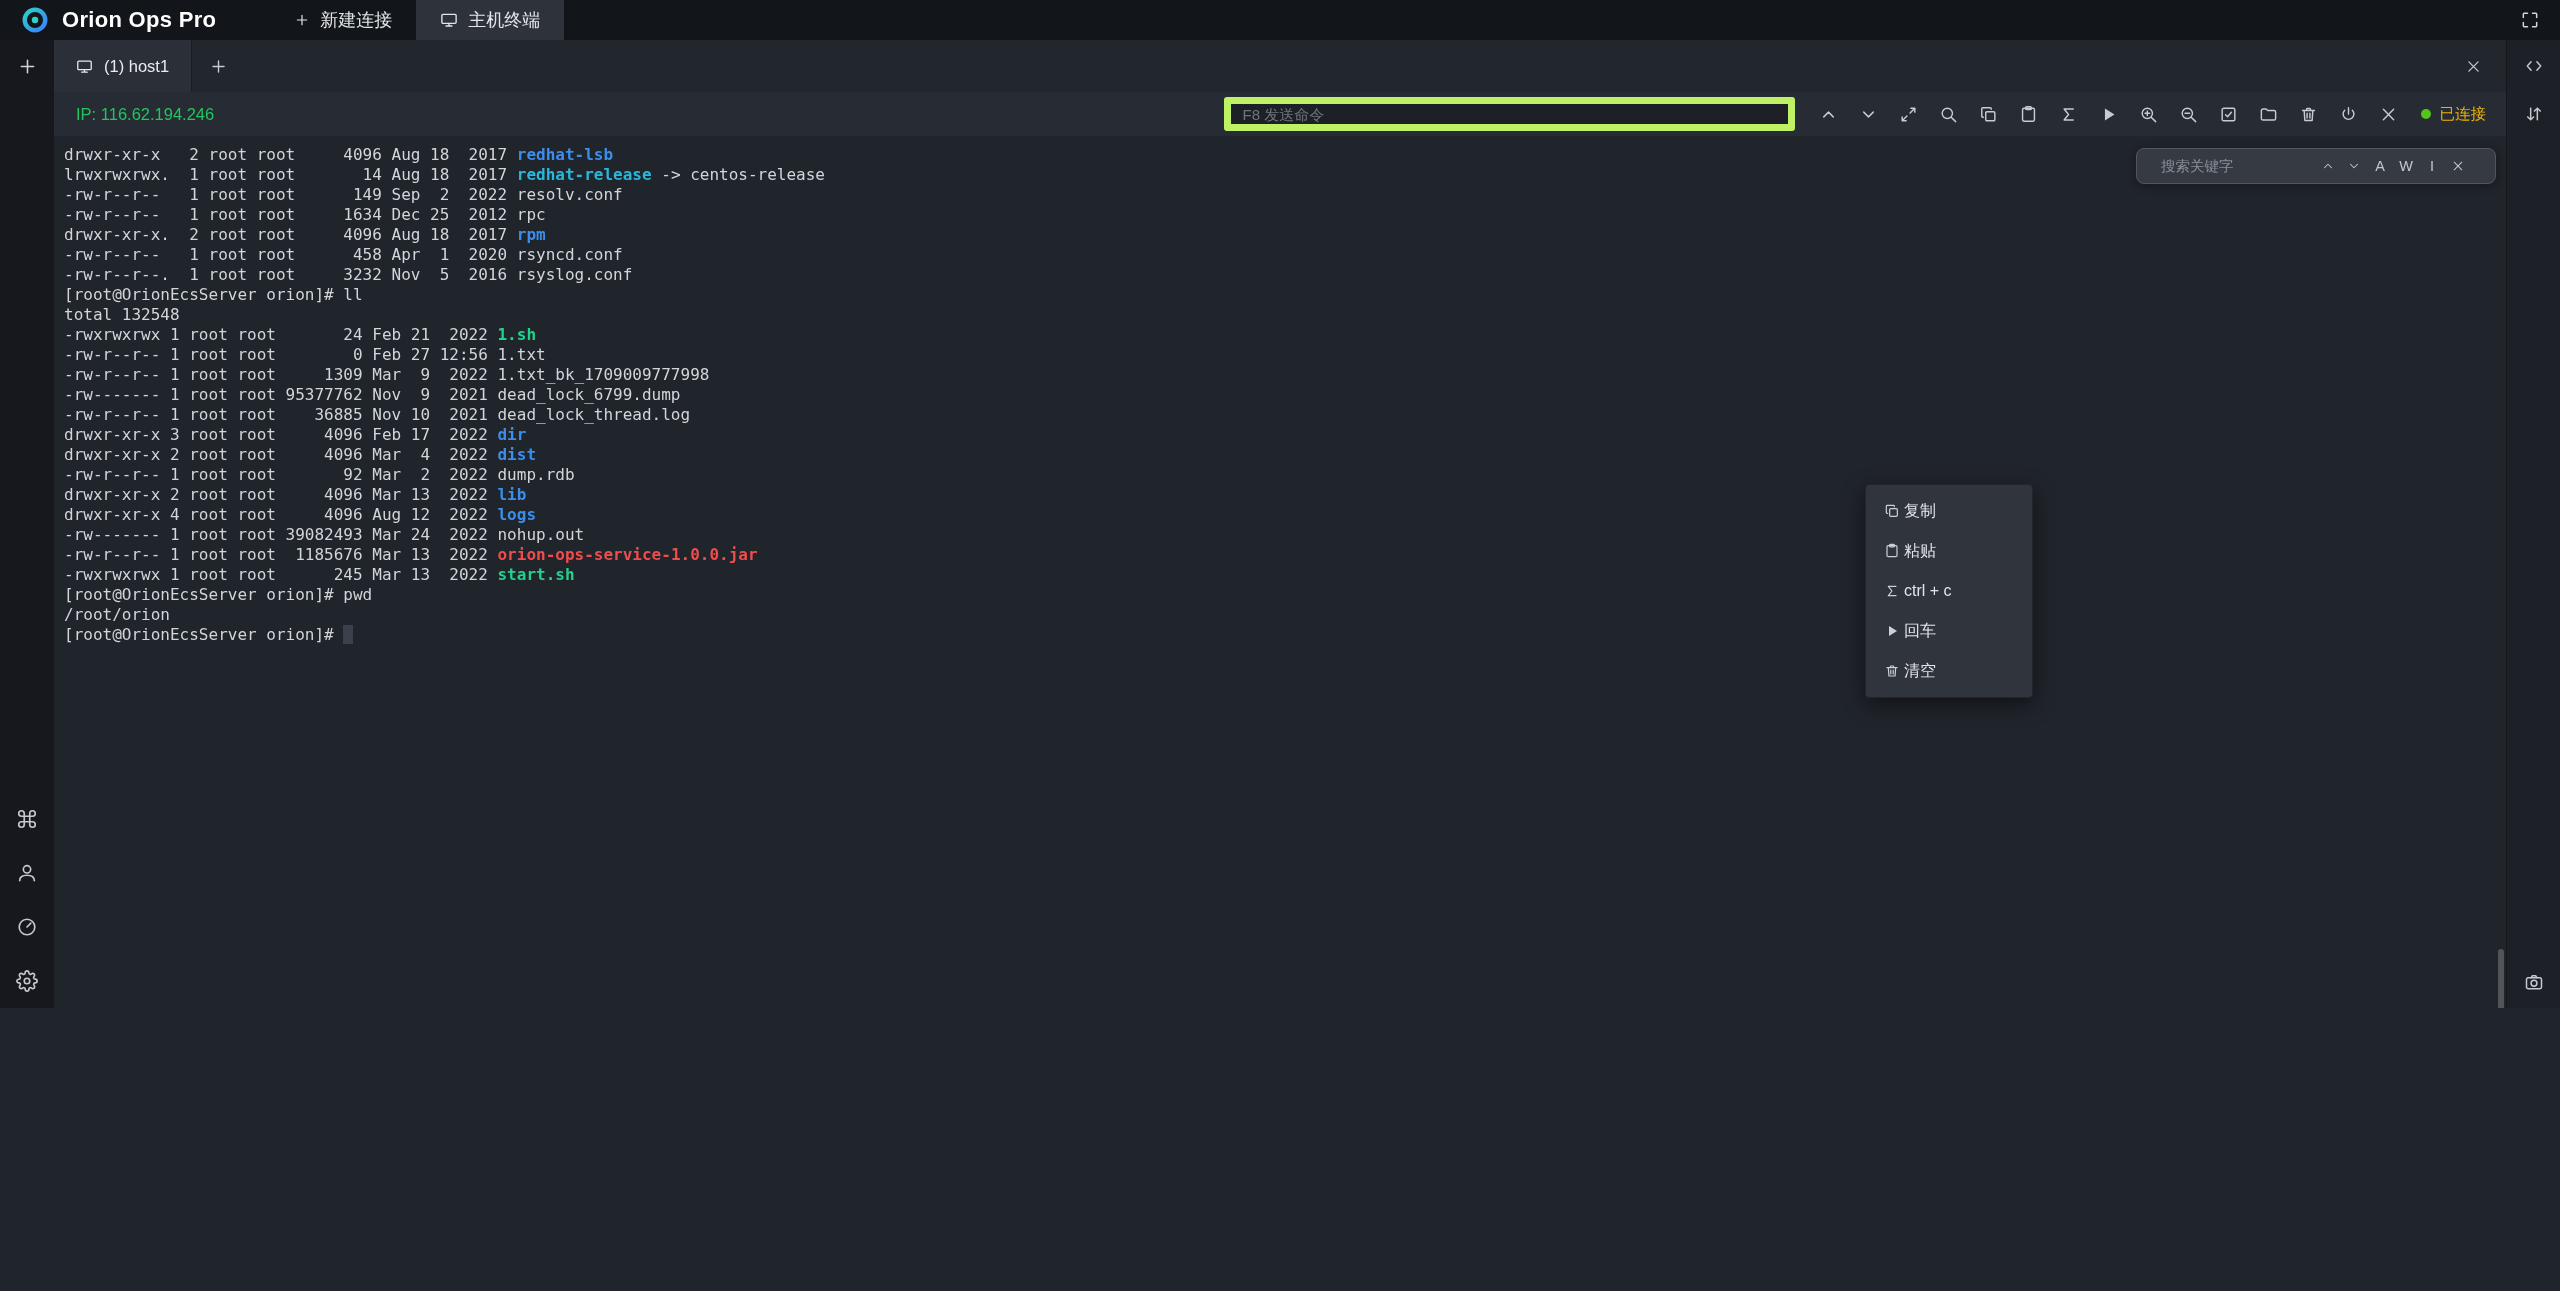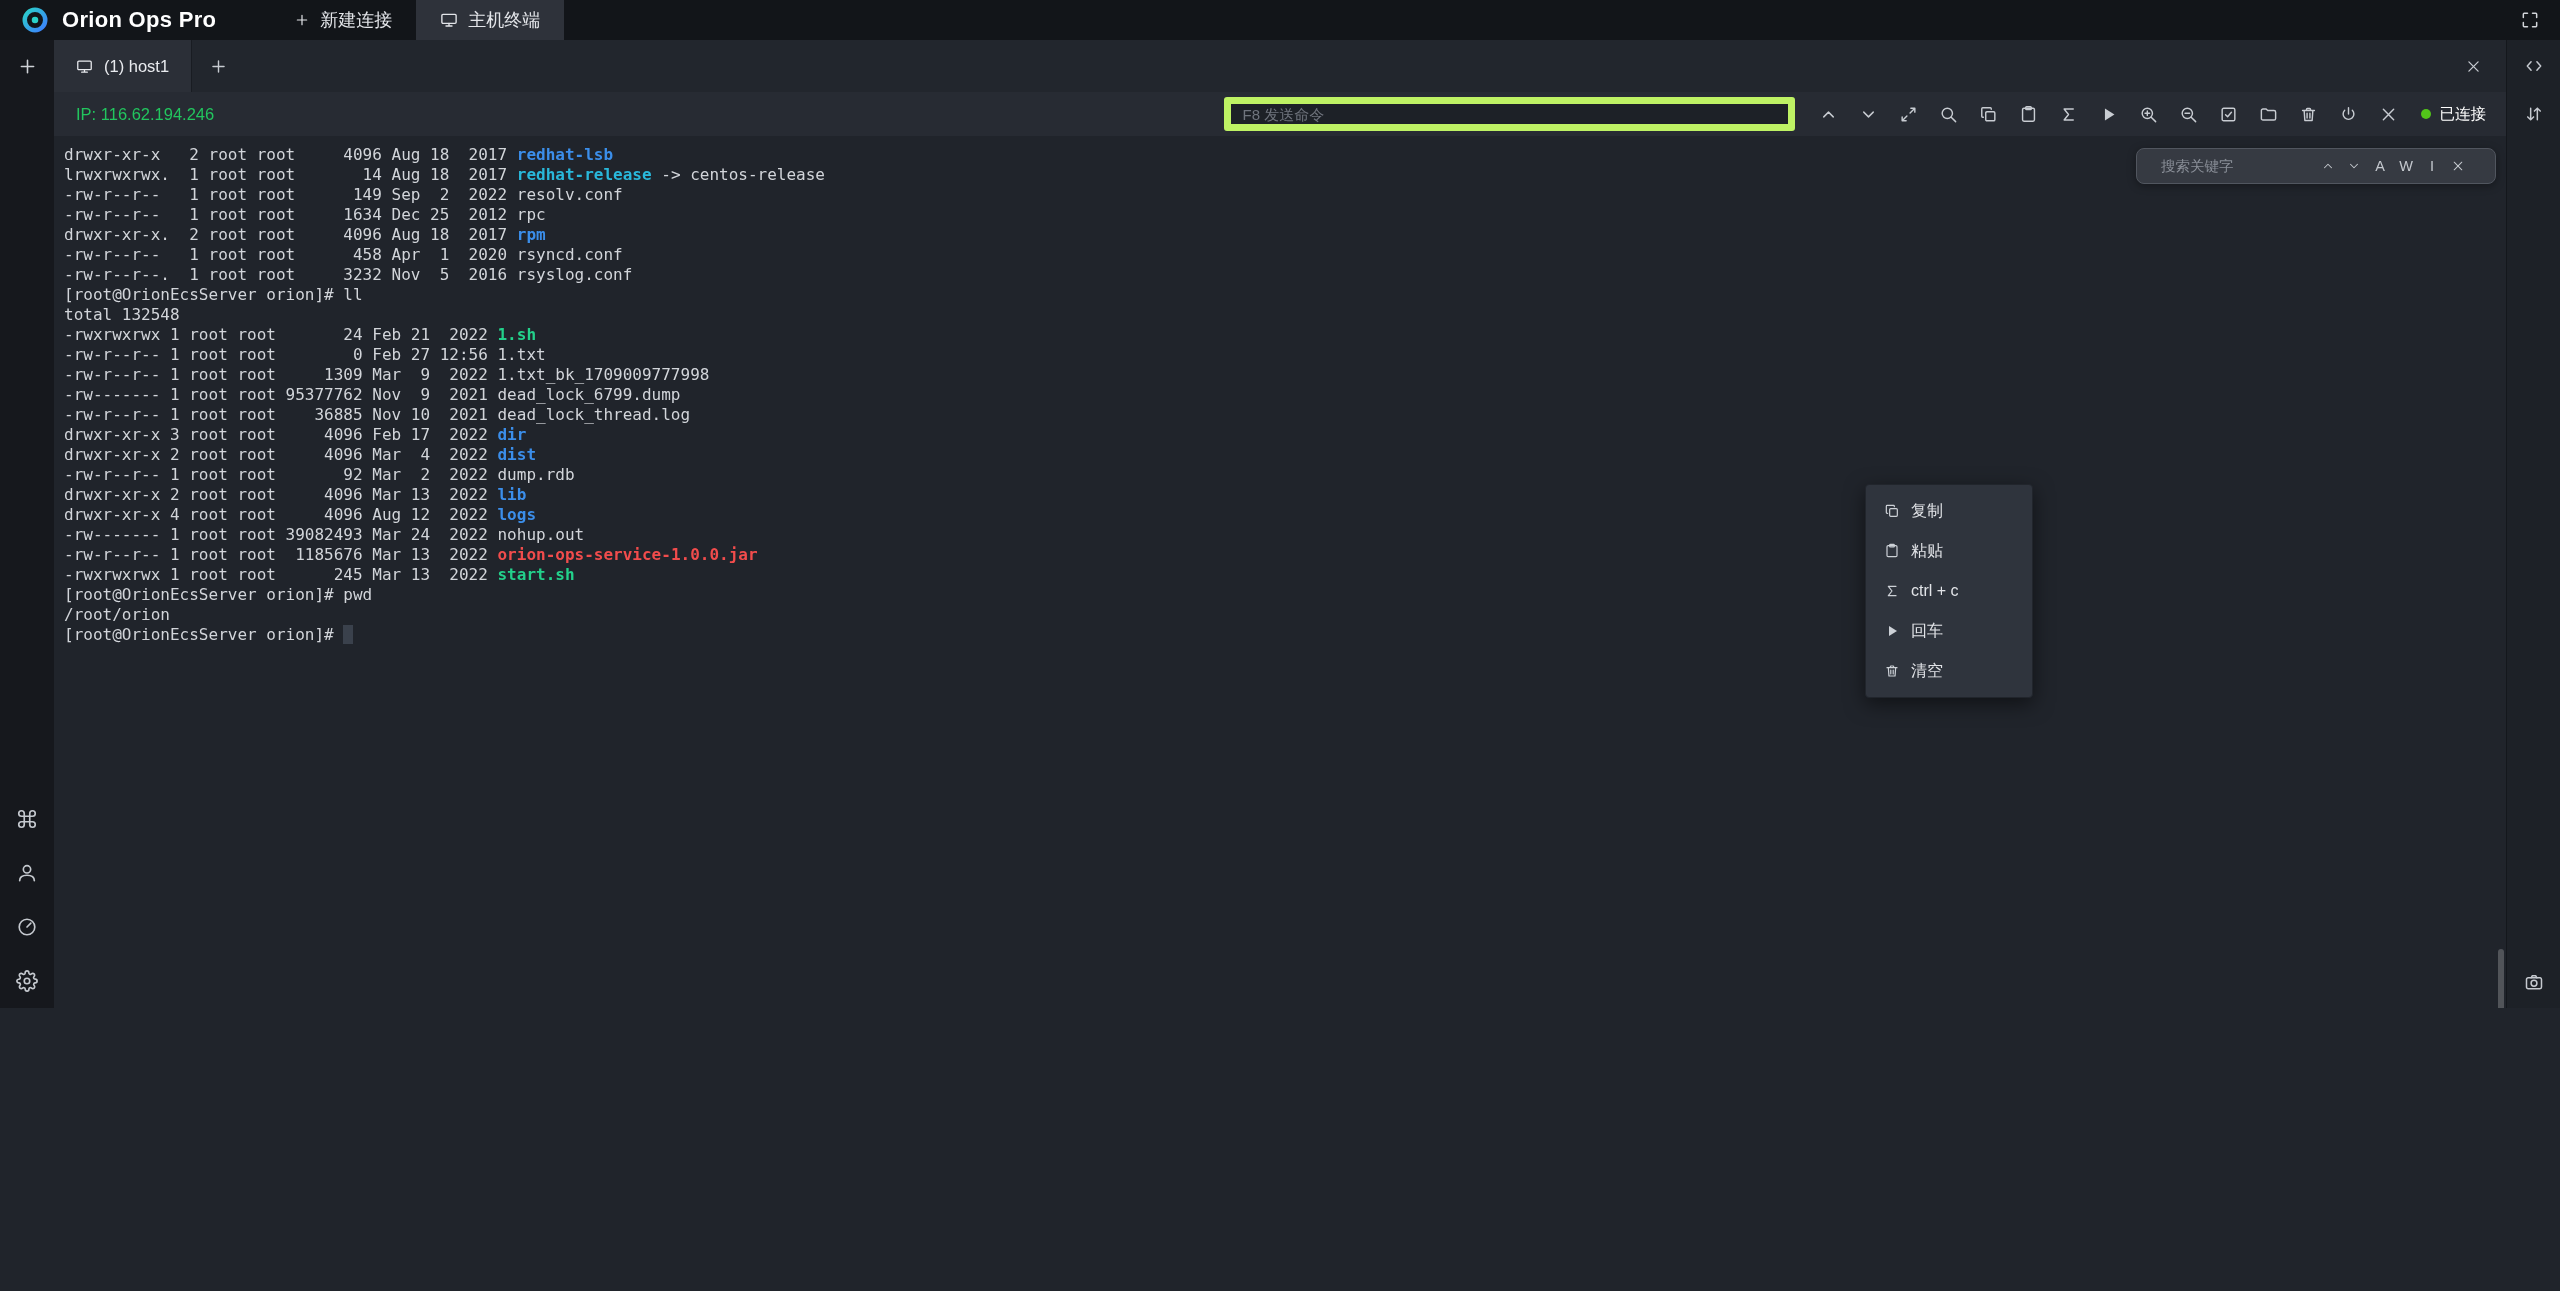--- a/index.html
+++ b/index.html
@@ -39,37 +39,37 @@
 
   
   .toolbar{height:44px;background:#272b33;display:flex;align-items:center;padding:0 14px}
   .toolbar-ip{font-size:16.5px;color:#22c55e;padding-left:8px;white-space:nowrap}
   .cmd-input{margin-left:auto;width:571px;height:34px;background:#1d2127;border:7px solid #bef264;border-radius:3px;color:#d9d9d9;font-size:15px;padding:0 12px;outline:none}
   .cmd-input::placeholder{color:#6f747d}
   .tool-strip{display:flex;align-items:center;margin-left:14px}
   .tool-btn{width:40px;height:40px;display:flex;align-items:center;justify-content:center;color:#c8ccd2;cursor:pointer;border-radius:3px}
   .status{display:flex;align-items:center;gap:9px;margin-left:12px;margin-right:6px;white-space:nowrap}
   .status-dot{width:10px;height:10px;border-radius:50%}
-  .status-label{font-size:15.5px;color:#ffffff}
+  .status-label{font-size:15.5px;color:#eab308}
 
   
   .terminal{flex:1;background:#20242b;position:relative;padding:9px 0 0 10px;overflow:hidden}
   .term-pre{font-family:"DejaVu Sans Mono","Liberation Mono",monospace;font-size:16px;line-height:20px;white-space:pre;color:#d2d5da}
   .cursor{display:inline-block;width:9.6px;height:19px;background:#3a414c;vertical-align:-4px}
 
   
   .search-panel{position:absolute;top:12px;right:10px;height:36px;display:flex;align-items:center;background:#363a42;border:1px solid #51565f;border-radius:8px;padding:0 24px;gap:2px;box-shadow:0 2px 8px rgba(0,0,0,.35)}
   .search-input{width:152px;height:26px;background:transparent;border:none;outline:none;color:#dadde2;font-size:14.5px;font-family:"Liberation Sans","DejaVu Sans",sans-serif}
   .search-input::placeholder{color:#8a8f98}
   .search-btns{display:flex;align-items:center}
   .search-btn{width:26px;height:26px;display:flex;align-items:center;justify-content:center;color:#c4c8ce;font-size:14.5px;cursor:pointer;border-radius:3px}
 
   
   .context-menu{position:absolute;left:1811px;top:348px;width:168px;background:#2f343d;border:1px solid #21252c;border-radius:4px;box-shadow:0 6px 20px rgba(0,0,0,.5);padding:6px 0}
-  .menu-item{height:40px;display:flex;align-items:center;gap:11px;padding:0 18px;font-size:16px;color:#e2e4e8;cursor:pointer;white-space:nowrap}
+  .menu-item{height:40px;display:flex;align-items:center;gap:4px;padding:0 18px;font-size:16px;color:#e2e4e8;cursor:pointer;white-space:nowrap}
   .menu-icon{color:#cdd1d7}
 
   
   .scroll-thumb{position:absolute;right:2px;top:813px;width:6px;height:328px;background:rgba(255,255,255,.22);border-radius:3px;cursor:pointer}
 </style>
 </head>
 <body>
 
 <div class="app">
 

